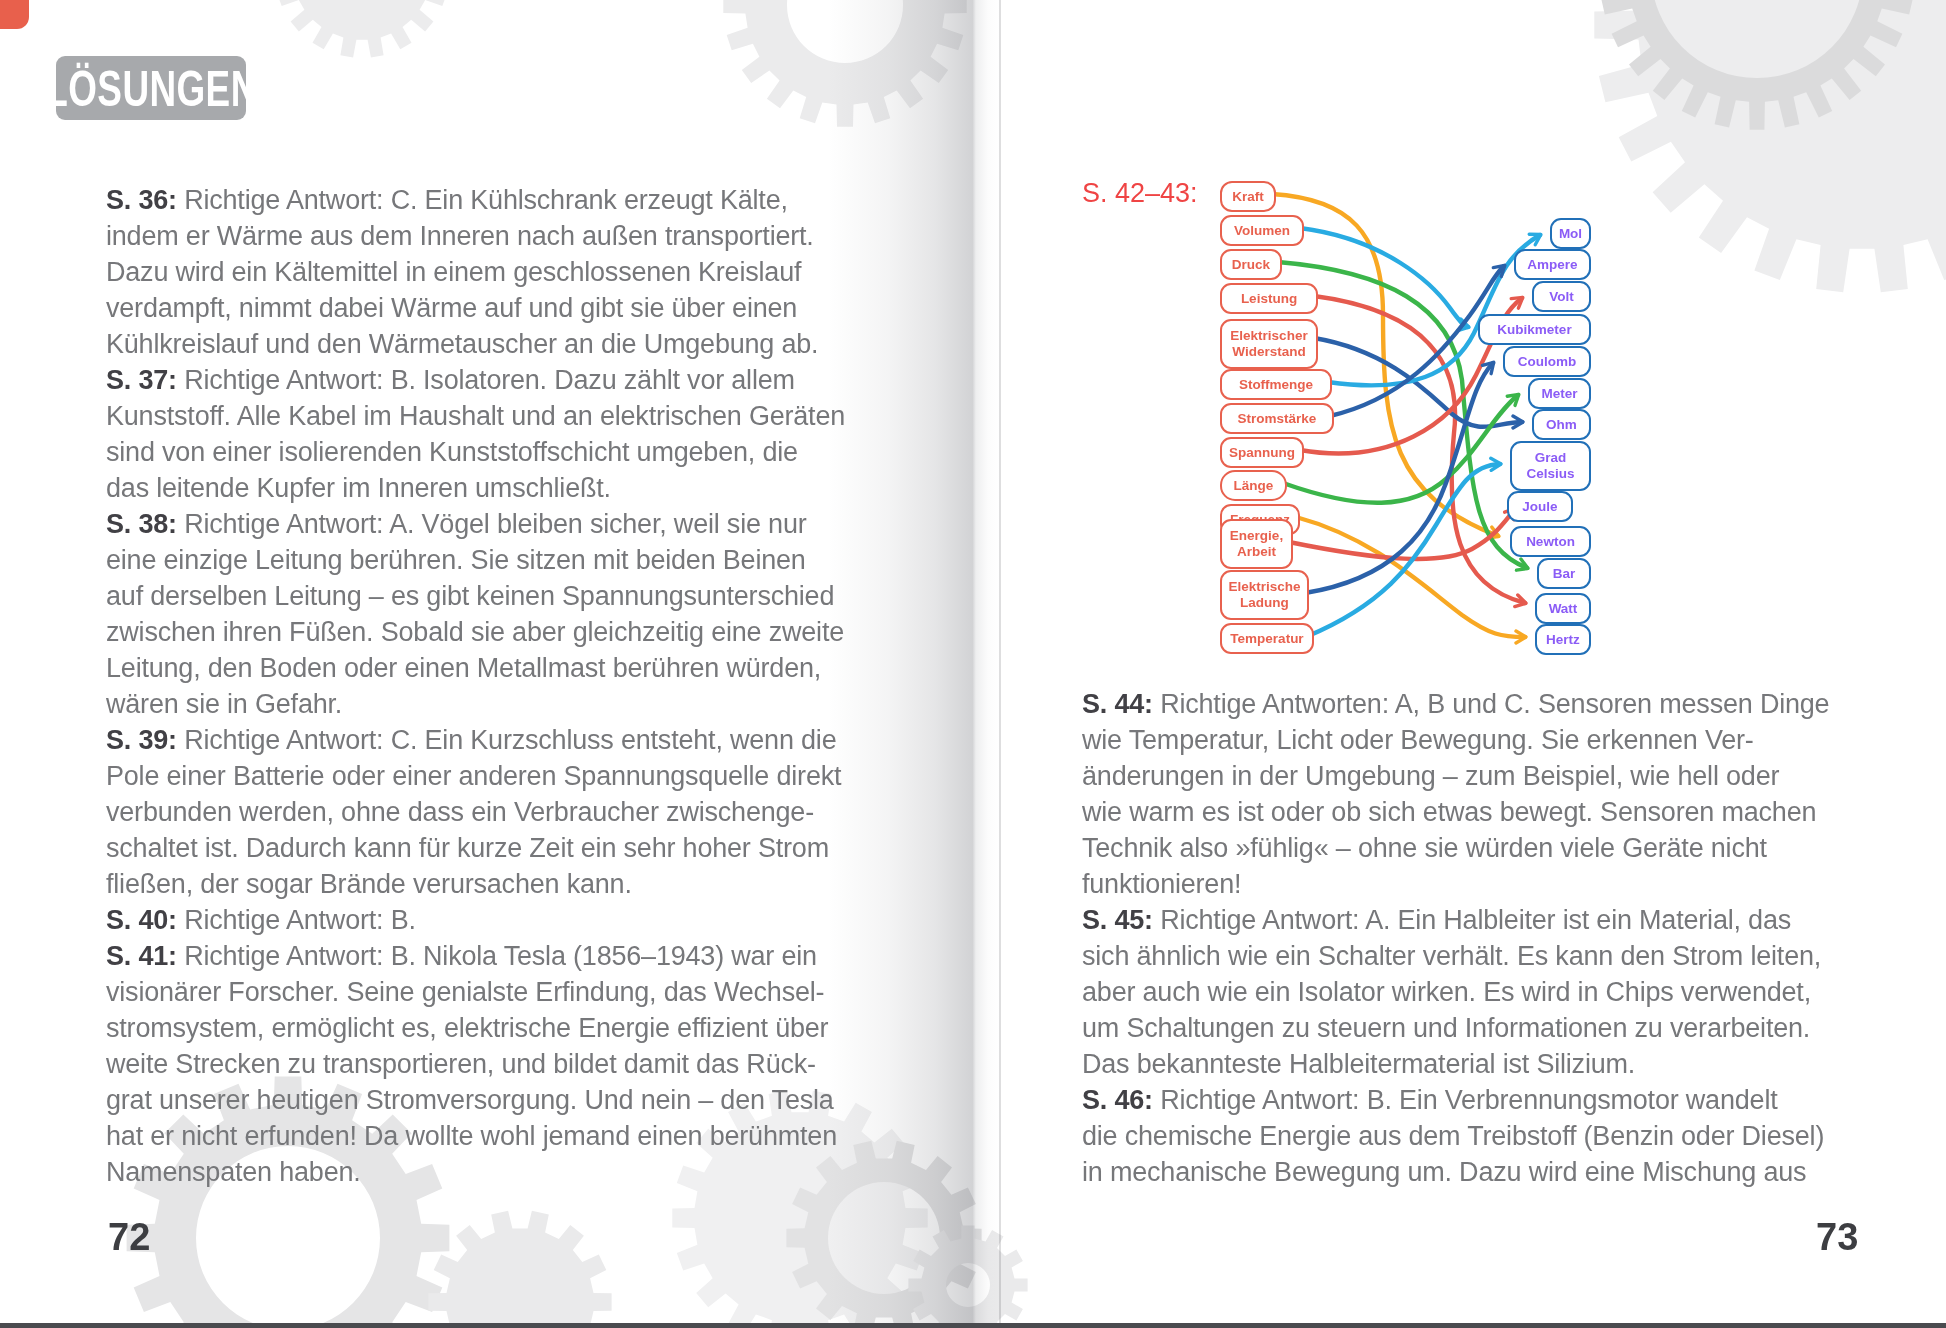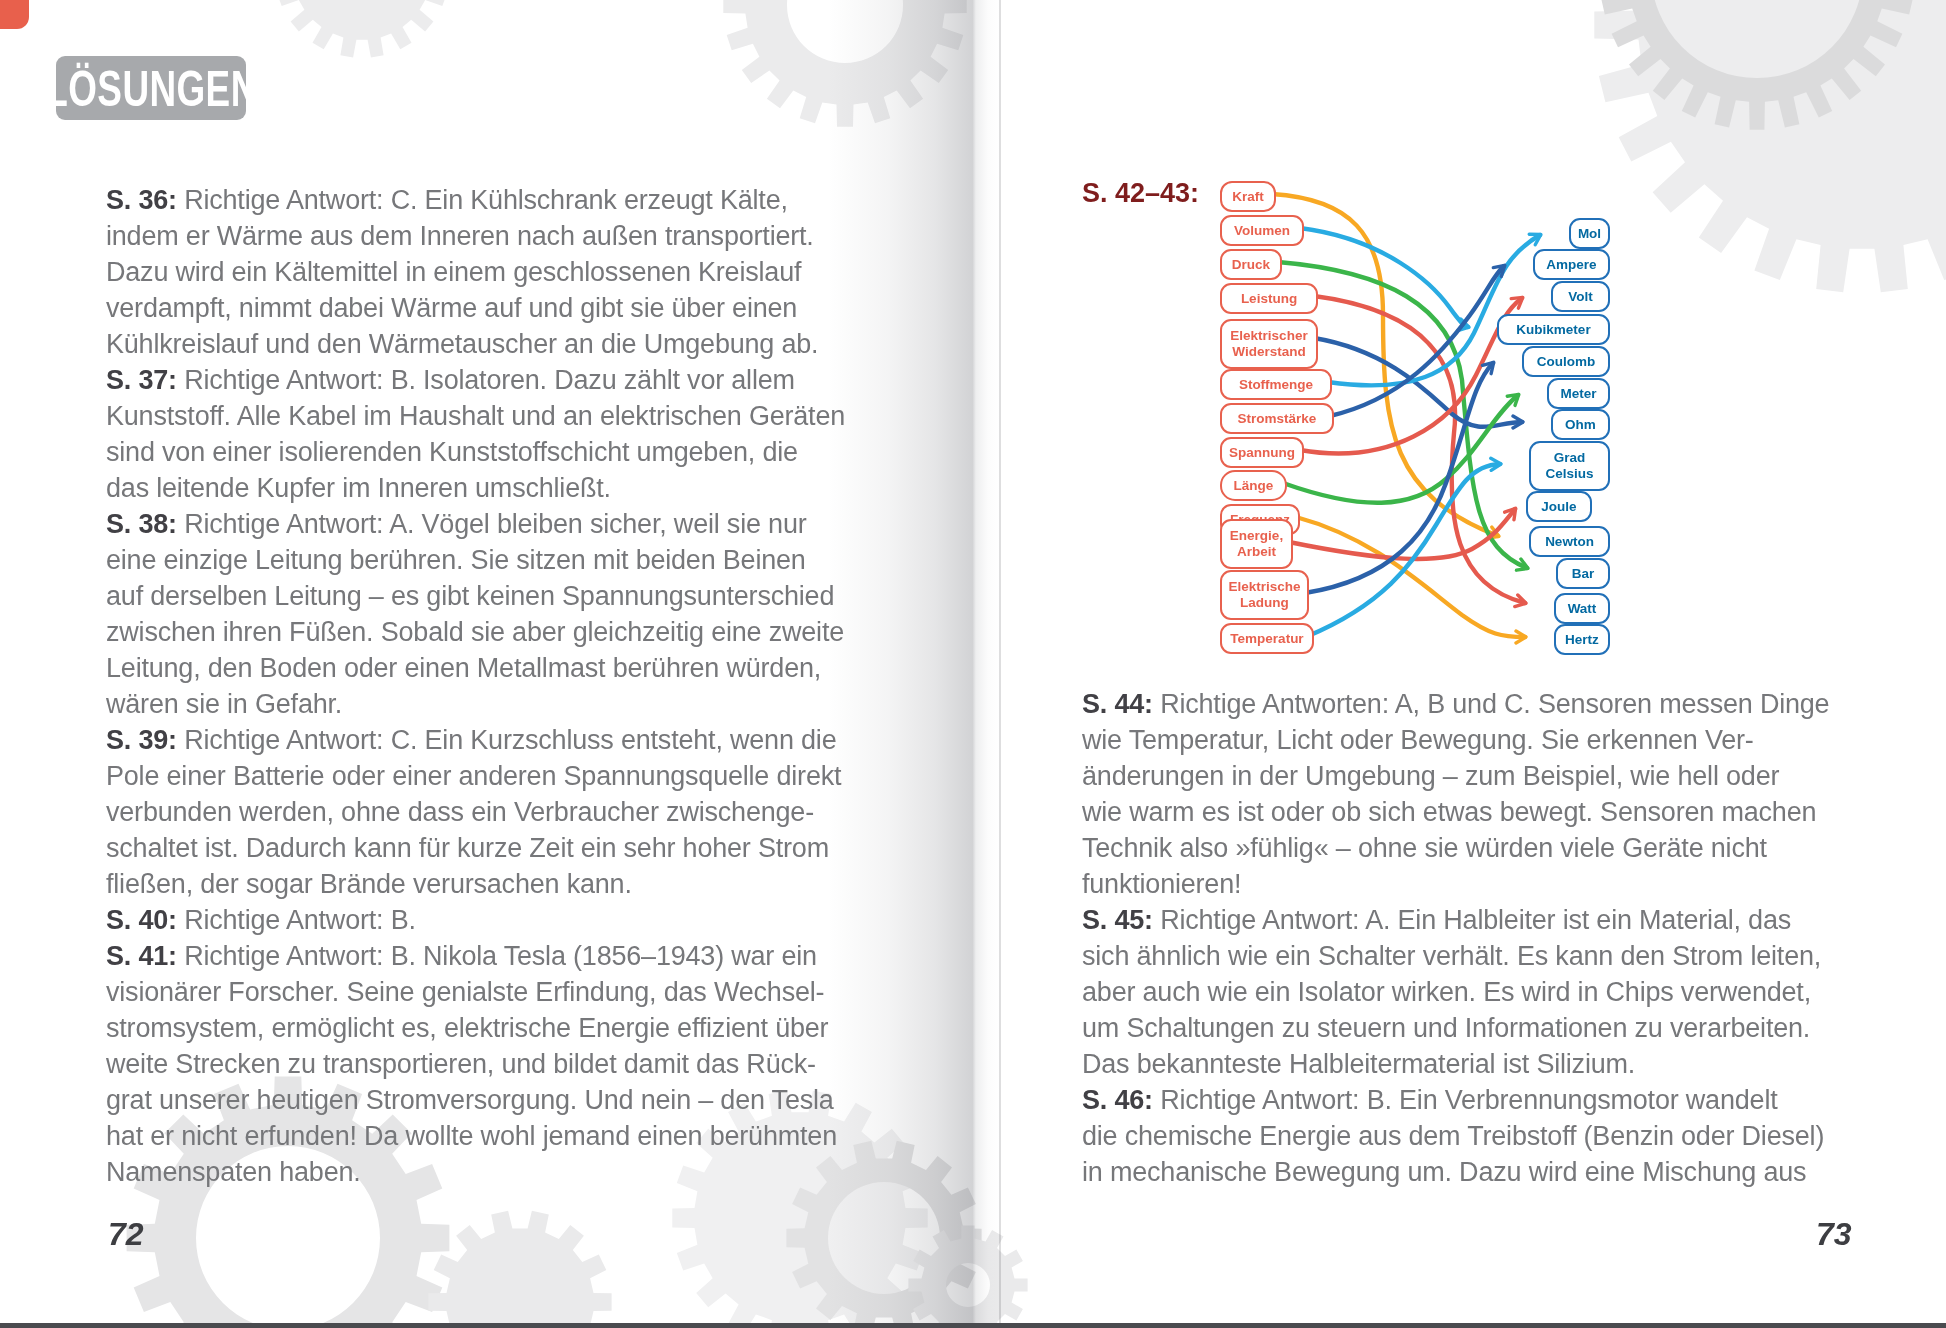--- a/index.html
+++ b/index.html
@@ -35,33 +35,33 @@
     color:#ffffff;font-size:45px;font-weight:700;line-height:1;letter-spacing:0.5px;
     transform:scale(0.82,1.12);transform-origin:center;white-space:nowrap;
   }
 
   .answers{position:absolute;width:880px;color:#76777A;font-size:27px;line-height:36px;letter-spacing:-0.2px;}
   .answers p{margin:0;white-space:pre-line;}
   .col-left{left:106px;top:182px;}
   .col-right{left:1082px;top:686px;}
   .prefix{font-weight:700;color:#414045;}
 
-  .diagram-label{position:absolute;left:1082px;top:178px;font-size:27px;font-weight:700;color:#7f1d1d;}
+  .diagram-label{position:absolute;left:1082px;top:178px;font-size:27px;font-weight:400;color:#ef4444;}
 
   .diagram{position:absolute;left:1150px;top:165px;width:480px;height:525px;}
   .diagram svg{position:absolute;left:0;top:0;}
   .dbox{
     position:absolute;background:#ffffff;border-radius:11px;
     display:flex;align-items:center;justify-content:center;text-align:center;
     font-size:13.5px;font-weight:700;line-height:1.15;white-space:pre-line;letter-spacing:0;
   }
   .dbox.term{border:2.2px solid #E8614E;color:#E8614E;}
-  .dbox.unit{border:2.2px solid #2170B8;color:#0369a1;margin-left:19px;}
-
-  .page-number{position:absolute;top:1216px;font-size:32px;font-weight:700;color:#3D3E42;font-style:italic;}
+  .dbox.unit{border:2.2px solid #2170B8;color:#8b5cf6;}
+
+  .page-number{position:absolute;top:1216px;font-size:38px;font-weight:700;color:#3D3E42;}
   .page-number.left{left:108px;}
   .page-number.right{left:1816px;text-align:center;}
 </style>
 </head>
 <body>
 
 <svg class="bg-gears" width="1946" height="1328" viewBox="0 0 1946 1328">
     <path d="M449.8,-36.4 L449.8,-23.6 L431.7,-23.4 L429.7,-12.4 L446.7,-6.0 L442.3,6.1 L425.2,0.0 L419.6,9.7 L433.4,21.5 L425.1,31.4 L411.2,19.8 L402.5,27.1 L411.5,42.8 L400.3,49.2 L391.1,33.6 L380.6,37.5 L383.6,55.3 L370.9,57.5 L367.6,39.8 L356.4,39.8 L353.1,57.5 L340.4,55.3 L343.4,37.5 L332.9,33.6 L323.7,49.2 L312.5,42.8 L321.5,27.1 L312.8,19.8 L298.9,31.4 L290.6,21.5 L304.4,9.7 L298.8,0.0 L281.7,6.1 L277.3,-6.0 L294.3,-12.4 L292.3,-23.4 L274.2,-23.6 L274.2,-36.4 L292.3,-36.6 L294.3,-47.6 L277.3,-54.0 L281.7,-66.1 L298.8,-60.0 L304.4,-69.7 L290.6,-81.5 L298.9,-91.4 L312.8,-79.8 L321.5,-87.1 L312.5,-102.8 L323.7,-109.2 L332.9,-93.6 L343.4,-97.5 L340.4,-115.3 L353.1,-117.5 L356.4,-99.8 L367.6,-99.8 L370.9,-117.5 L383.6,-115.3 L380.6,-97.5 L391.1,-93.6 L400.3,-109.2 L411.5,-102.8 L402.5,-87.1 L411.2,-79.8 L425.1,-91.4 L433.4,-81.5 L419.6,-69.7 L425.2,-60.0 L442.3,-66.1 L446.7,-54.0 L429.7,-47.6 L431.7,-36.6 Z " fill="#ECECED" fill-rule="evenodd"></path>
     <path d="M966.7,-3.0 L966.7,13.0 L944.6,13.5 L942.4,27.7 L963.3,35.0 L958.3,50.3 L937.1,43.8 L930.6,56.7 L948.2,70.0 L938.8,83.1 L920.6,70.4 L910.4,80.6 L923.1,98.8 L910.0,108.2 L896.7,90.6 L883.8,97.1 L890.3,118.3 L875.0,123.3 L867.7,102.4 L853.5,104.6 L853.0,126.7 L837.0,126.7 L836.5,104.6 L822.3,102.4 L815.0,123.3 L799.7,118.3 L806.2,97.1 L793.3,90.6 L780.0,108.2 L766.9,98.8 L779.6,80.6 L769.4,70.4 L751.2,83.1 L741.8,70.0 L759.4,56.7 L752.9,43.8 L731.7,50.3 L726.7,35.0 L747.6,27.7 L745.4,13.5 L723.3,13.0 L723.3,-3.0 L745.4,-3.5 L747.6,-17.7 L726.7,-25.0 L731.7,-40.3 L752.9,-33.8 L759.4,-46.7 L741.8,-60.0 L751.2,-73.1 L769.4,-60.4 L779.6,-70.6 L766.9,-88.8 L780.0,-98.2 L793.3,-80.6 L806.2,-87.1 L799.7,-108.3 L815.0,-113.3 L822.3,-92.4 L836.5,-94.6 L837.0,-116.7 L853.0,-116.7 L853.5,-94.6 L867.7,-92.4 L875.0,-113.3 L890.3,-108.3 L883.8,-87.1 L896.7,-80.6 L910.0,-98.2 L923.1,-88.8 L910.4,-70.6 L920.6,-60.4 L938.8,-73.1 L948.2,-60.0 L930.6,-46.7 L937.1,-33.8 L958.3,-40.3 L963.3,-25.0 L942.4,-17.7 L944.6,-3.5 Z M903,5 A58,58 0 1,0 787,5 A58,58 0 1,0 903,5 Z" fill="#EBEBEC" fill-rule="evenodd"></path>
     <path d="M2129.7,11.4 L2129.7,38.6 L2085.5,39.6 L2082.5,64.3 L2125.1,75.9 L2118.6,102.3 L2075.5,92.7 L2066.7,115.9 L2105.3,137.3 L2092.7,161.4 L2053.1,141.8 L2039.0,162.3 L2071.4,192.3 L2053.3,212.7 L2019.6,184.2 L2001.0,200.7 L2025.2,237.6 L2002.9,253.0 L1977.0,217.3 L1954.9,228.8 L1969.6,270.4 L1944.2,280.1 L1927.6,239.2 L1903.4,245.1 L1907.8,289.1 L1880.8,292.3 L1874.4,248.7 L1849.6,248.7 L1843.2,292.3 L1816.2,289.1 L1820.6,245.1 L1796.4,239.2 L1779.8,280.1 L1754.4,270.4 L1769.1,228.8 L1747.0,217.3 L1721.1,253.0 L1698.8,237.6 L1723.0,200.7 L1704.4,184.2 L1670.7,212.7 L1652.6,192.3 L1685.0,162.3 L1670.9,141.8 L1631.3,161.4 L1618.7,137.3 L1657.3,115.9 L1648.5,92.7 L1605.4,102.3 L1598.9,75.9 L1641.5,64.3 L1638.5,39.6 L1594.3,38.6 L1594.3,11.4 L1638.5,10.4 L1641.5,-14.3 L1598.9,-25.9 L1605.4,-52.3 L1648.5,-42.7 L1657.3,-65.9 L1618.7,-87.3 L1631.3,-111.4 L1670.9,-91.8 L1685.0,-112.3 L1652.6,-142.3 L1670.7,-162.7 L1704.4,-134.2 L1723.0,-150.7 L1698.8,-187.6 L1721.1,-203.0 L1747.0,-167.3 L1769.1,-178.8 L1754.4,-220.4 L1779.8,-230.1 L1796.4,-189.2 L1820.6,-195.1 L1816.2,-239.1 L1843.2,-242.3 L1849.6,-198.7 L1874.4,-198.7 L1880.8,-242.3 L1907.8,-239.1 L1903.4,-195.1 L1927.6,-189.2 L1944.2,-230.1 L1969.6,-220.4 L1954.9,-178.8 L1977.0,-167.3 L2002.9,-203.0 L2025.2,-187.6 L2001.0,-150.7 L2019.6,-134.2 L2053.3,-162.7 L2071.4,-142.3 L2039.0,-112.3 L2053.1,-91.8 L2092.7,-111.4 L2105.3,-87.3 L2066.7,-65.9 L2075.5,-42.7 L2118.6,-52.3 L2125.1,-25.9 L2082.5,-14.3 L2085.5,10.4 Z " fill="#EDEDEE" fill-rule="evenodd"></path>

